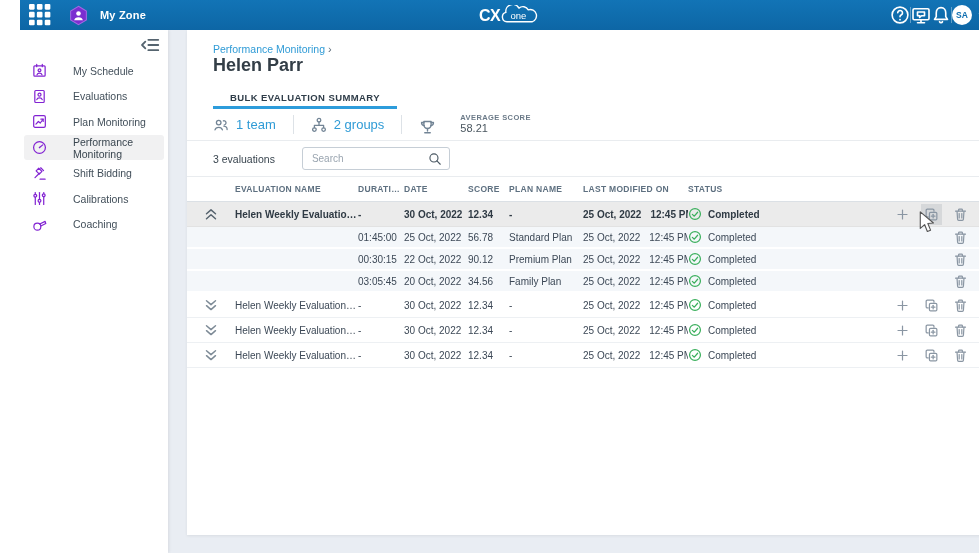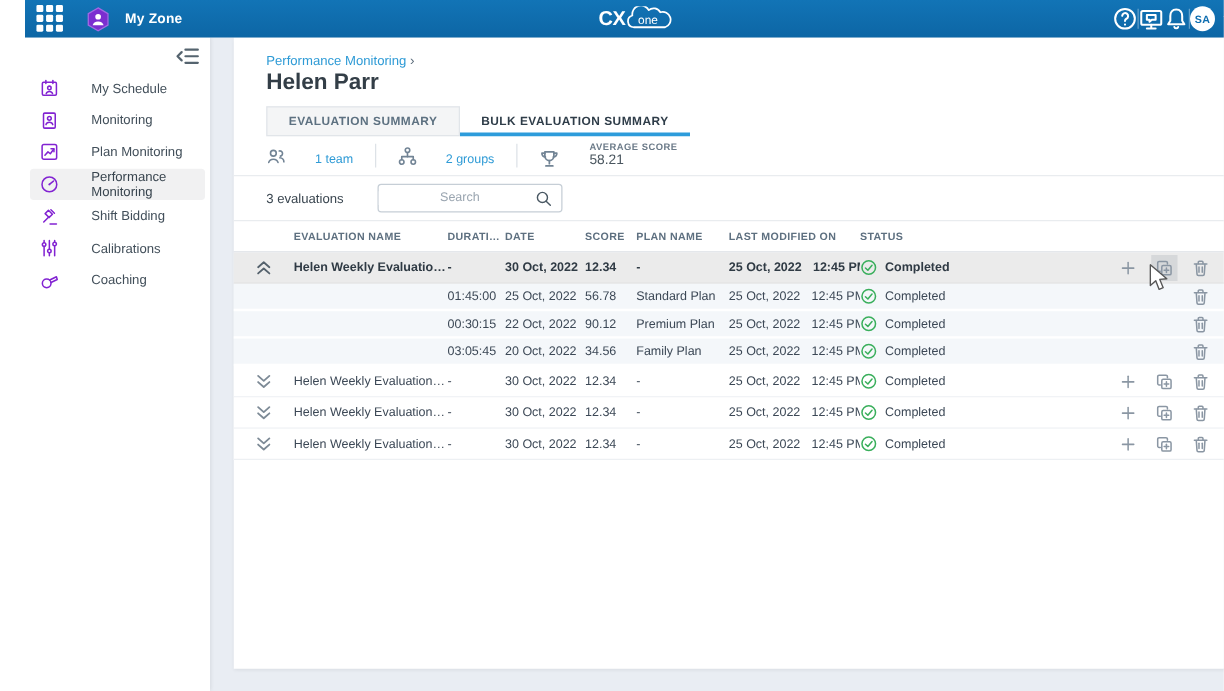--- a/index.html
+++ b/index.html
@@ -42,34 +42,34 @@
   .breadcrumb .bc-chev { color:#5a6b7a; font-size:11px; }
   .page-title { position:absolute; top:25px; left:26px; font-size:18px; font-weight:bold; color:#333e47; }
 
   .tabs { position:absolute; top:55px; left:26px; display:flex; align-items:flex-end; }
   .tab { height:24px; padding:0 17px; font-size:9.5px; font-weight:bold; letter-spacing:.4px; display:flex; align-items:center;
          color:#5d7181; background:#f4f5f6; border:1px solid #e1e5e9; cursor:pointer; }
   .tab.active { background:#fff; color:#2f3d49; border:none; border-bottom:3px solid #2d9cdb; padding-top:3px; }
 
   .stats { position:absolute; top:79px; left:0; right:0; height:32px; border-bottom:1px solid #e9ecef;
            display:flex; align-items:center; padding-left:26px; }
-  .stat-link { display:flex; align-items:flex-end; gap:23px; color:#2f9bd6; font-size:10px; cursor:pointer; }
+  .stat-link { display:flex; align-items:flex-start; gap:7px; color:#2f9bd6; font-size:13px; cursor:pointer; }
   .stat-ico { width:16px; height:16px; display:flex; color:#72markdown8495; color:#72didnt; color:#728495; }
   .stat-sep { width:1px; height:19px; background:#dde2e7; margin:0 17px; }
   .avg { display:flex; align-items:flex-end; gap:24px; }
   .avg-txt { display:flex; flex-direction:column; line-height:1.25; }
   .avg-label { font-size:7.5px; font-weight:bold; letter-spacing:.4px; color:#6b7a88; }
   .avg-value { font-size:11px; color:#4a565f; }
 
   .toolbar { position:absolute; top:111px; left:0; right:0; height:36px; border-bottom:1px solid #e9ecef;
              display:flex; align-items:center; padding-left:26px; }
   .count-label { font-size:10.5px; color:#39454f; margin-right:27px; }
   .search-box { width:148px; height:23px; border:1px solid #c6ced6; border-radius:3px; display:flex; align-items:center; background:#fff; }
   .search-box input { flex:1; border:none; outline:none; font-size:10px; padding:0 4px 0 9px; color:#39454f; min-width:0;
-                      font-family:"Liberation Sans","DejaVu Sans",sans-serif;text-align:center; }
+                      font-family:"Liberation Sans","DejaVu Sans",sans-serif; }
   .search-box input::placeholder { color:#9aa5b0; }
   .search-ico { width:14px; height:14px; display:flex; color:#4a5863; margin-right:7px; flex:none; cursor:pointer; }
 
   .table { position:absolute; top:147px; left:0; right:0; }
   .trow, .thead { display:grid; grid-template-columns:48px 123px 46px 64px 41px 74px 105px 120px 1fr; align-items:center; }
   .thead { height:25px; border-bottom:1px solid #dbe0e5; font-size:8.5px; font-weight:bold; letter-spacing:.3px; color:#5e7080; }
   .trow { height:25px; font-size:10px; color:#3c4856; border-bottom:1px solid #edf0f3; background:#fff; }
   .trow.selected { background:#ebebeb; font-weight:bold; color:#2f3a44; border-bottom:1px solid #e2e2e2; }
   .trow.child { height:22px; background:#f4f7fa; border-bottom:2px solid #fff; }
   .cell { overflow:hidden; white-space:nowrap; text-overflow:ellipsis; }
@@ -186,21 +186,21 @@
           <span>My Schedule</span>
         </div>
         <div class="s-item">
           <span class="s-ico">
             <svg viewBox="0 0 16 16" stroke="currentColor" fill="none" stroke-width="1.3" stroke-linecap="round" stroke-linejoin="round">
               <rect x="3" y="1.6" width="10" height="12.8" rx="1"></rect>
               <circle cx="8" cy="6" r="1.6"></circle>
               <path d="M5.1 11.4a3 2.6 0 0 1 5.8 0"></path>
             </svg>
           </span>
-          <span>Monitoring</span>
+          <span>Evaluations</span>
         </div>
         <div class="s-item">
           <span class="s-ico">
             <svg viewBox="0 0 16 16" stroke="currentColor" fill="none" stroke-width="1.3" stroke-linecap="round" stroke-linejoin="round">
               <rect x="1.8" y="1.8" width="12.4" height="12.4" rx="1.5"></rect>
               <polyline points="4.2,10.8 6.8,8 8.8,9.6 11.8,5.6"></polyline>
               <polyline points="9.4,5.4 11.9,5.4 11.9,7.9"></polyline>
             </svg>
           </span>
           <span>Plan Monitoring</span>
@@ -252,21 +252,20 @@
   </aside>
 
   <main class="card">
     <div class="breadcrumb">
       <span>Performance Monitoring</span>
       <span class="bc-chev">›</span>
     </div>
     <h1 class="page-title">Helen Parr</h1>
 
     <div class="tabs">
-      <div class="tab">EVALUATION SUMMARY</div>
       <div class="tab active">BULK EVALUATION SUMMARY</div>
     </div>
 
     <div class="stats">
       <div class="stat-link">
         <span class="stat-ico">
             <svg viewBox="0 0 16 16" stroke="currentColor" fill="none" stroke-width="1.3" stroke-linecap="round" stroke-linejoin="round">
               <circle cx="5.7" cy="5.6" r="2.3"></circle>
               <path d="M2 12.9a3.8 3.3 0 0 1 7.4 0"></path>
               <path d="M10.4 3.8a2.1 2.1 0 1 1 .9 4.1"></path>

